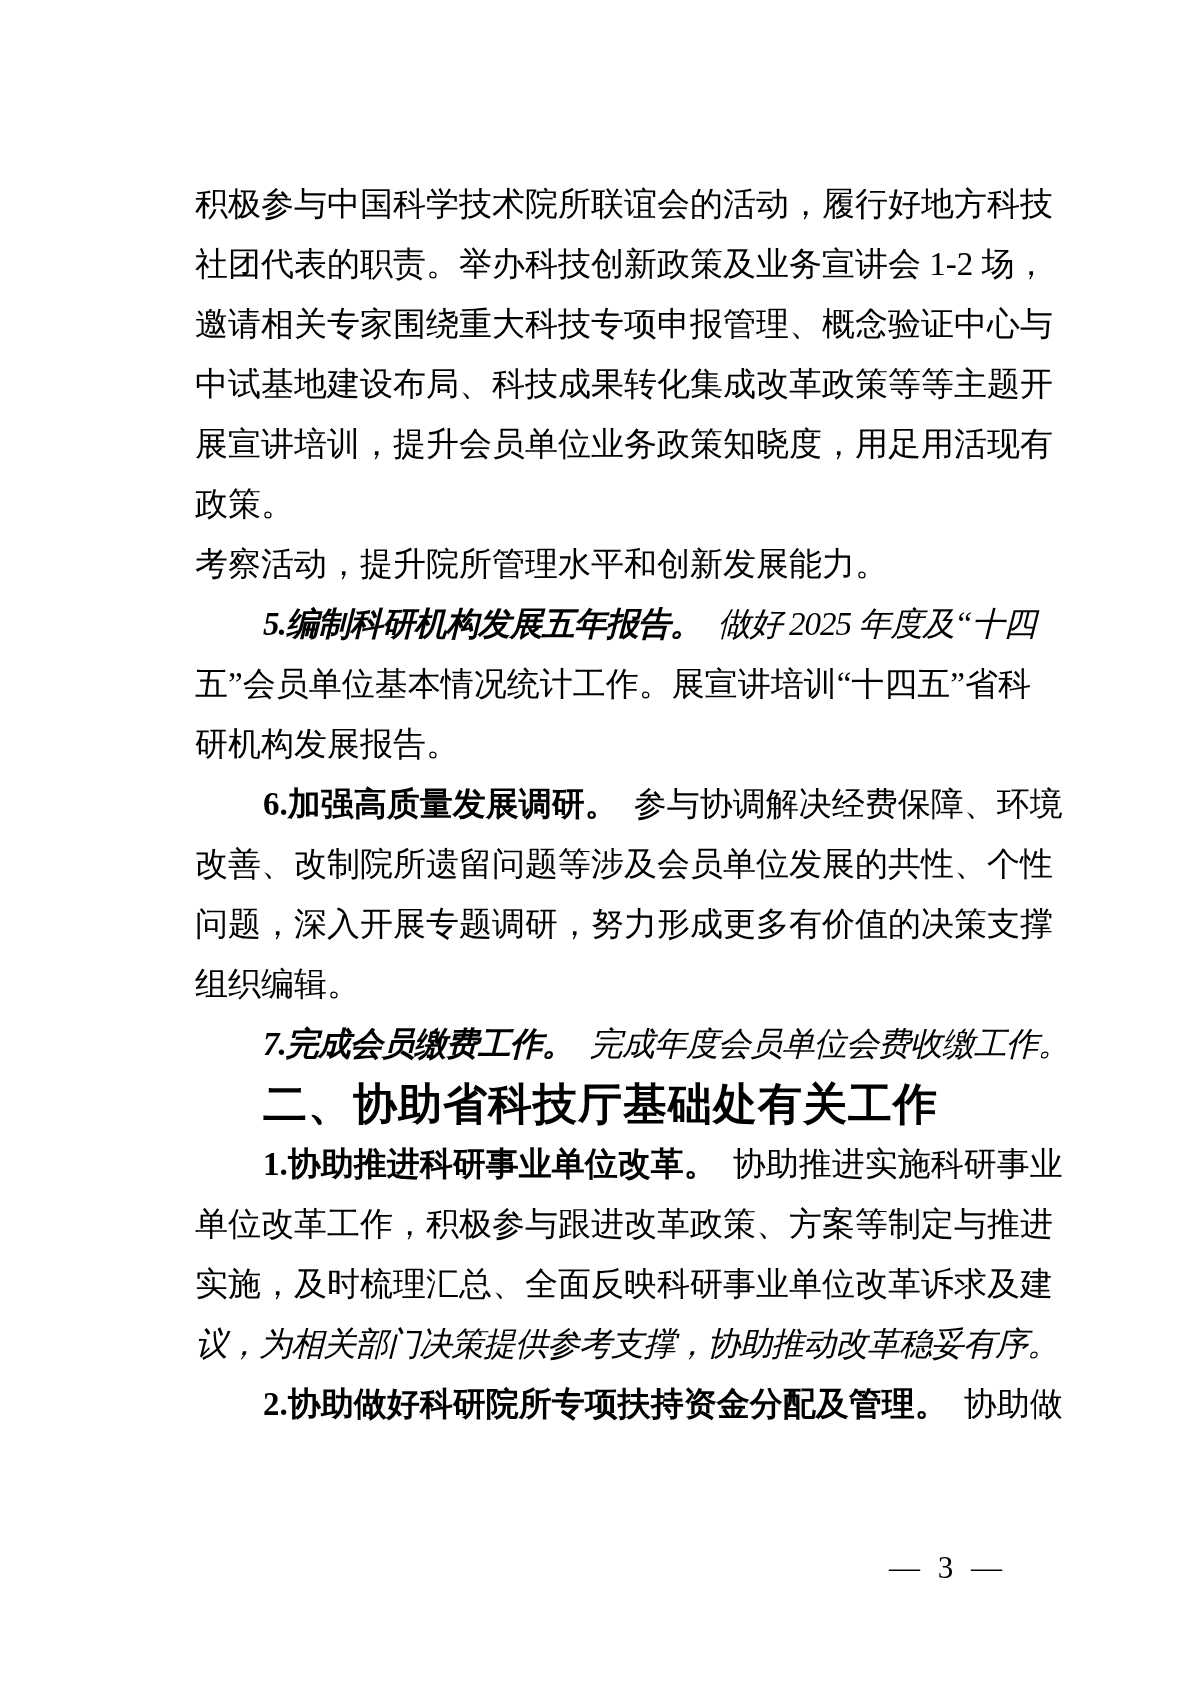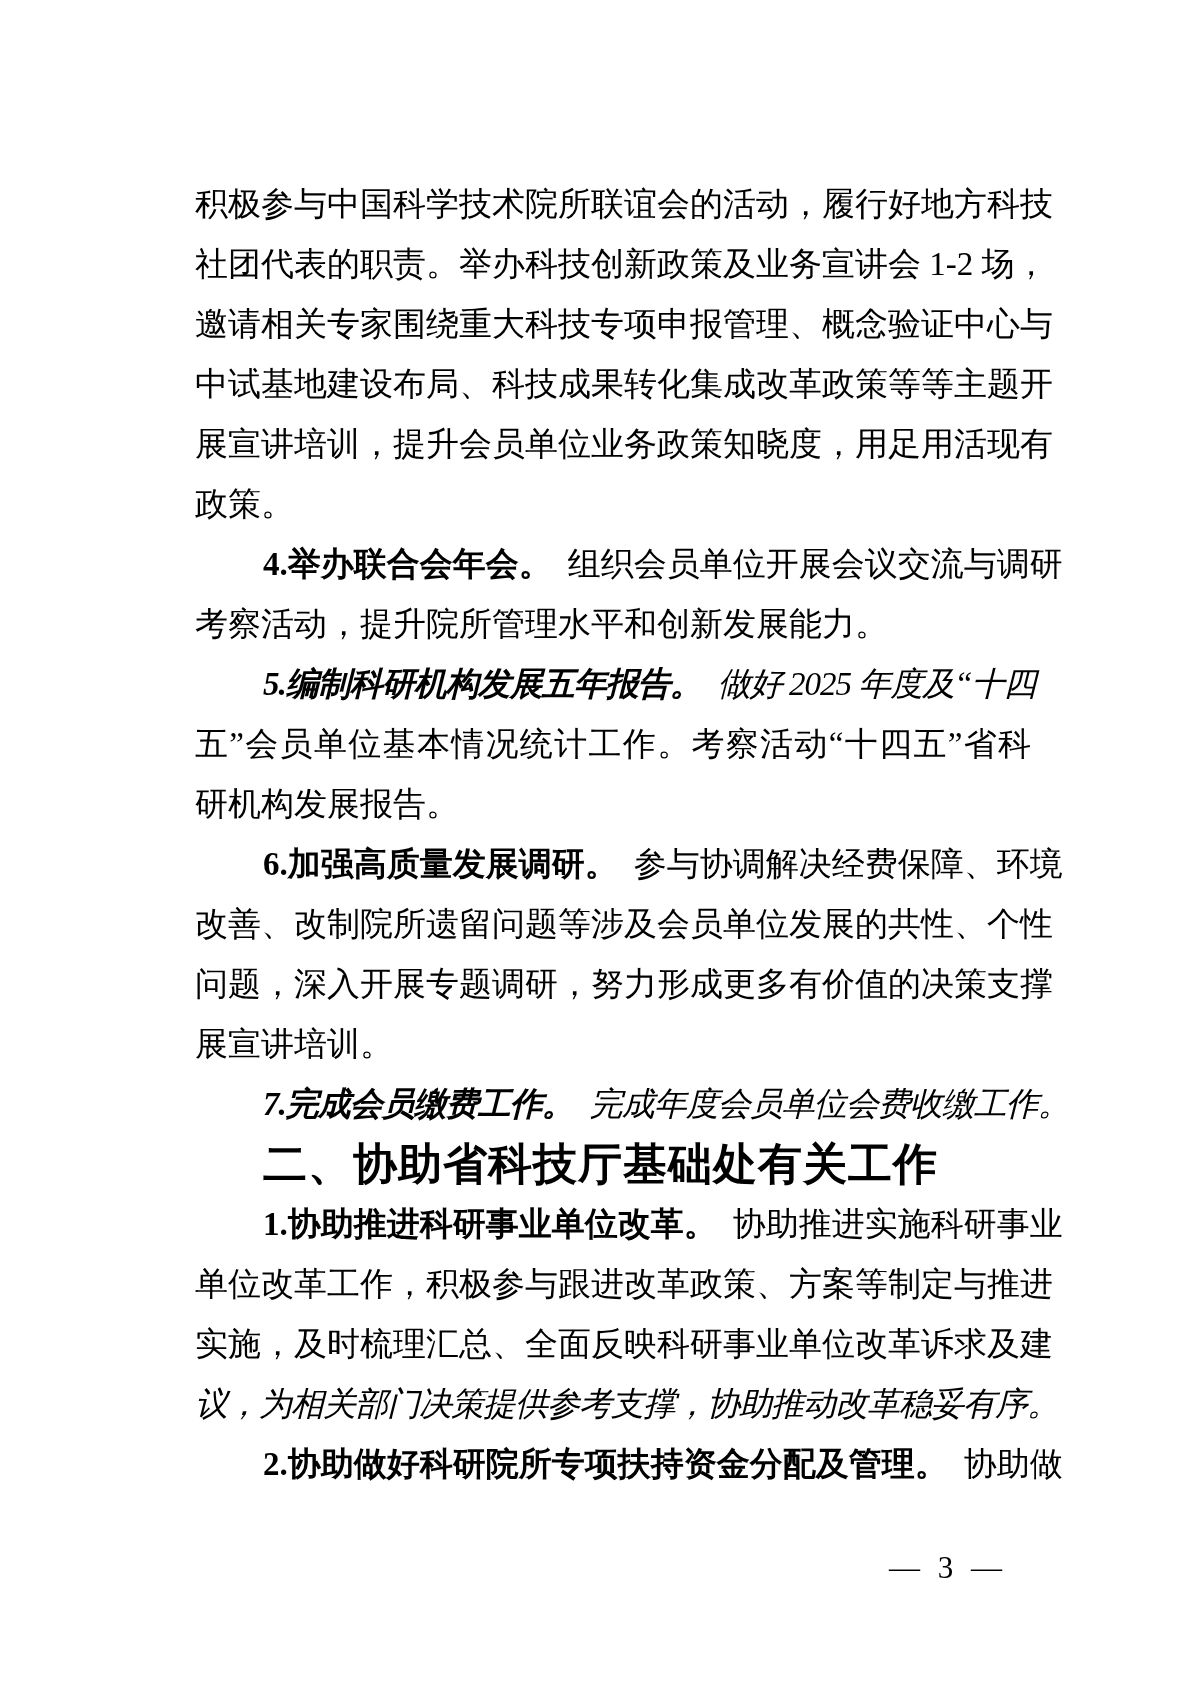--- a/index.html
+++ b/index.html
@@ -54,29 +54,28 @@
 <body>
 
 <div class="page">
   <div class="doc">
       <div class="line fill"><span class="">积极参与中国科学技术院所联谊会的活动，履行好地方科技</span></div>
       <div class="line fill"><span class="">社团代表的职责。举办科技创新政策及业务宣讲会 1-2 场，</span></div>
       <div class="line fill"><span class="">邀请相关专家围绕重大科技专项申报管理、概念验证中心与</span></div>
       <div class="line fill"><span class="">中试基地建设布局、科技成果转化集成改革政策等等主题开</span></div>
       <div class="line fill"><span class="">展宣讲培训，提升会员单位业务政策知晓度，用足用活现有</span></div>
       <div class="line"><span class="">政策。</span></div>
-      <div class="line indent fill"><span class="b">4.举办联合会年会。</span><span class="">组织会员单位开展会议交流与调研</span></div>
       <div class="line"><span class="">考察活动，提升院所管理水平和创新发展能力。</span></div>
       <div class="line indent fill tight"><span class="b">5.编制科研机构发展五年报告。</span><span class="">做好 2025 年度及“十四</span></div>
-      <div class="line fill"><span class="">五”会员单位基本情况统计工作。考察活动“十四五”省科</span></div>
+      <div class="line fill"><span class="">五”会员单位基本情况统计工作。展宣讲培训“十四五”省科</span></div>
       <div class="line"><span class="">研机构发展报告。</span></div>
       <div class="line indent fill"><span class="b">6.加强高质量发展调研。</span><span class="">参与协调解决经费保障、环境</span></div>
       <div class="line fill"><span class="">改善、改制院所遗留问题等涉及会员单位发展的共性、个性</span></div>
       <div class="line fill"><span class="">问题，深入开展专题调研，努力形成更多有价值的决策支撑</span></div>
-      <div class="line"><span class="">展宣讲培训。</span></div>
+      <div class="line"><span class="">组织编辑。</span></div>
       <div class="line indent fill tight"><span class="b">7.完成会员缴费工作。</span><span class="">完成年度会员单位会费收缴工作。</span></div>
       <div class="line indent heading"><span class="b">二、协助省科技厅基础处有关工作</span></div>
       <div class="line indent fill"><span class="b">1.协助推进科研事业单位改革。</span><span class="">协助推进实施科研事业</span></div>
       <div class="line fill"><span class="">单位改革工作，积极参与跟进改革政策、方案等制定与推进</span></div>
       <div class="line fill"><span class="">实施，及时梳理汇总、全面反映科研事业单位改革诉求及建</span></div>
       <div class="line fill tight"><span class="">议，为相关部门决策提供参考支撑，协助推动改革稳妥有序。</span></div>
       <div class="line indent fill"><span class="b">2.协助做好科研院所专项扶持资金分配及管理。</span><span class="">协助做</span></div>
     </div>
   <div class="page-num">— 3 —</div>
 </div>

